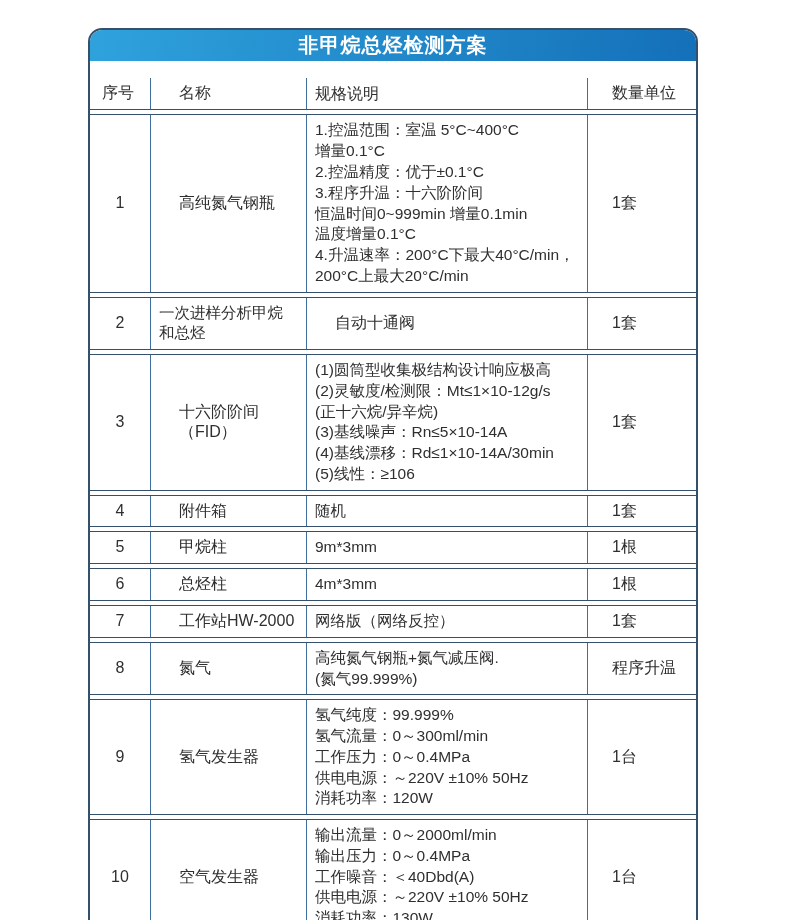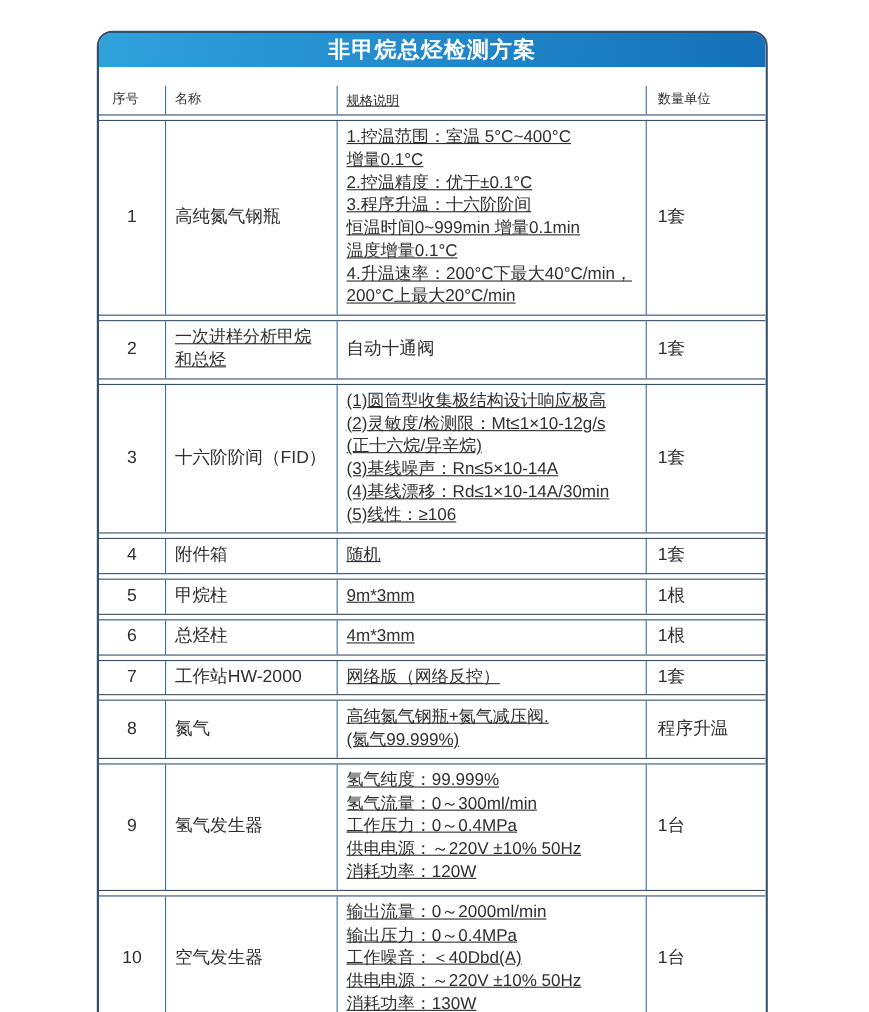--- a/index.html
+++ b/index.html
@@ -49,26 +49,26 @@
     margin-bottom:4px;
   }
   .row:last-child{margin-bottom:0;border-bottom:none;}
   .c{
     display:flex;align-items:center;
     padding:3px 8px;
     font-size:16px;
     line-height:1.3;
   }
   .c + .c{border-left:1px solid var(--c-grid);}
-  .header-row .c{font-size:12px;margin-top:17px;}
+  .header-row .c{font-size:16px;margin-top:17px;}
   .no{justify-content:center;padding:3px 2px;}
   .header-row .no{justify-content:flex-start;padding-left:12px;}
-  .name{padding-left:8px;}
-  .spec{white-space:pre-line;padding:5px 8px;font-size:15.5px;line-height:1.34;text-decoration:underline;}
-  .qty{padding-left:10px;}
+  .name{padding-left:28px;}
+  .spec{white-space:pre-line;padding:5px 8px;font-size:15.5px;line-height:1.34;}
+  .qty{padding-left:24px;}
   .simple{min-height:32px;}
 </style>
 </head>
 <body>
 
 <div class="page">
   <div class="card">
 
     <div class="title-bar">
       <span>非甲烷总烃检测方案</span>

